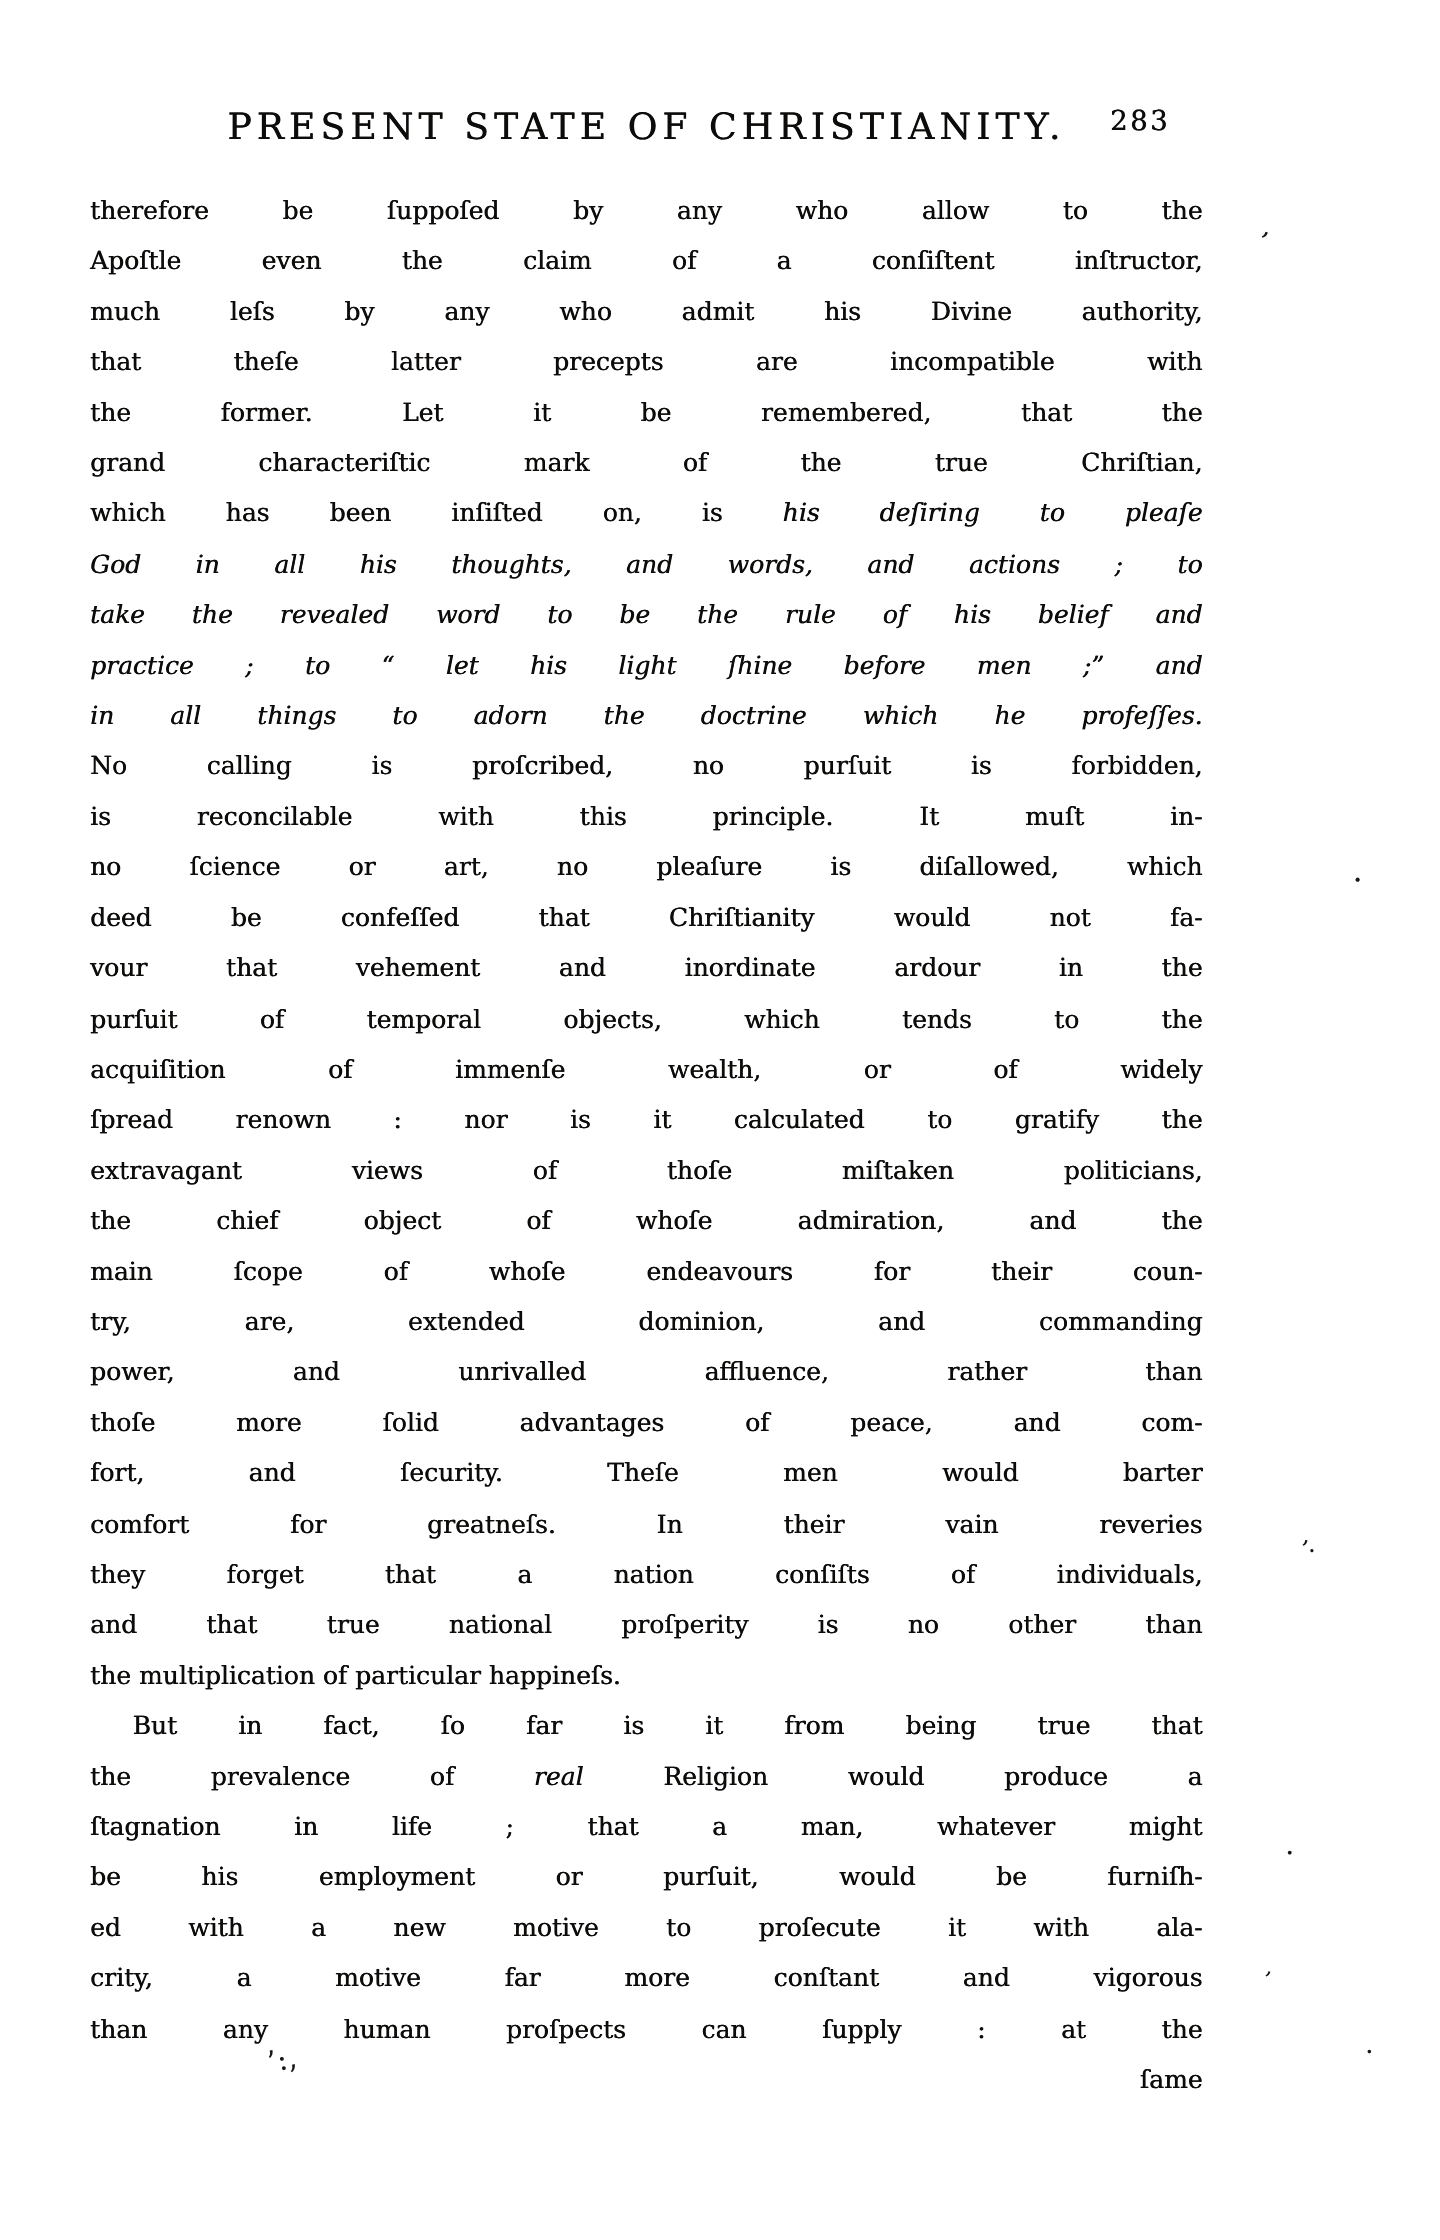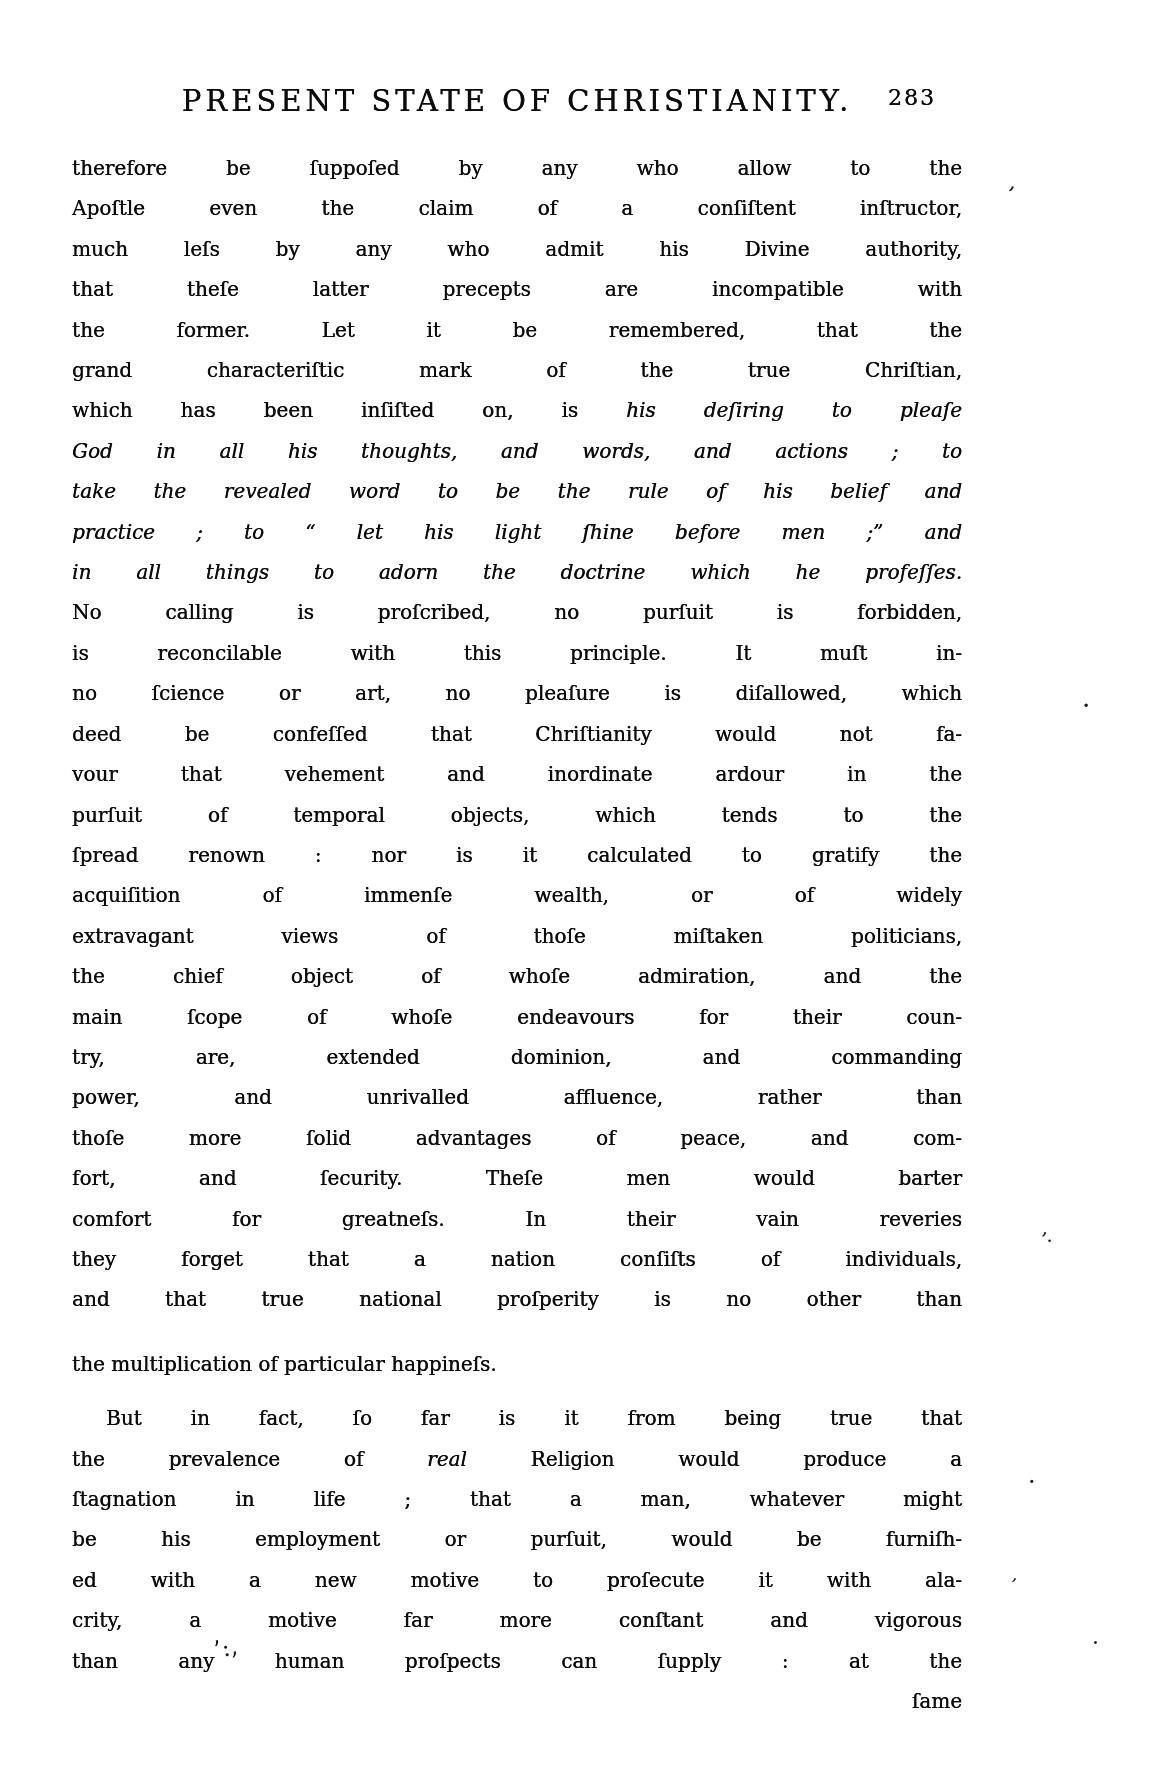--- a/index.html
+++ b/index.html
@@ -40,23 +40,23 @@
     left: 72px;
     width: 890px;
     font-size: 20px;
     line-height: 40.4px;
   }
   .line {
     text-align: justify;
     text-align-last: justify;
     white-space: normal;
   }
-  .line.align-left  { text-align-last: left; margin-top: 24px; }
+  .line.align-left  { text-align-last: left; }
   .line.align-right { text-align: left; text-align-last: right; }
-  .line.indent      { text-indent: 34px; margin-top: 14px; }
+  .line.indent      { text-indent: 34px; }
   .it { font-style: italic; }
   .speck {
     position: absolute;
     color: #171613;
     line-height: 1;
     text-shadow: none;
     user-select: none;
   }
 </style>
 </head>
@@ -80,22 +80,22 @@
       <div class="line"><span class="it">God in all his thoughts, and words, and actions ; to</span></div>
       <div class="line"><span class="it">take the revealed word to be the rule of his belief and</span></div>
       <div class="line"><span class="it">practice ; to “ let his light ſhine before men ;” and</span></div>
       <div class="line"><span class="it">in all things to adorn the doctrine which he profeſſes.</span></div>
       <div class="line"><span>No calling is proſcribed, no purſuit is forbidden,</span></div>
       <div class="line"><span>is reconcilable with this principle. It muſt in-</span></div>
       <div class="line"><span>no ſcience or art, no pleaſure is diſallowed, which</span></div>
       <div class="line"><span>deed be confeſſed that Chriſtianity would not fa-</span></div>
       <div class="line"><span>vour that vehement and inordinate ardour in the</span></div>
       <div class="line"><span>purſuit of temporal objects, which tends to the</span></div>
+      <div class="line"><span>acquiſition of immenſe wealth, or of widely</span></div>
       <div class="line"><span>ſpread renown : nor is it calculated to gratify the</span></div>
-      <div class="line"><span>acquiſition of immenſe wealth, or of widely</span></div>
       <div class="line"><span>extravagant views of thoſe miſtaken politicians,</span></div>
       <div class="line"><span>the chief object of whoſe admiration, and the</span></div>
       <div class="line"><span>main ſcope of whoſe endeavours for their coun-</span></div>
       <div class="line"><span>try, are, extended dominion, and commanding</span></div>
       <div class="line"><span>power, and unrivalled affluence, rather than</span></div>
       <div class="line"><span>thoſe more ſolid advantages of peace, and com-</span></div>
       <div class="line"><span>fort, and ſecurity. Theſe men would barter</span></div>
       <div class="line"><span>comfort for greatneſs. In their vain reveries</span></div>
       <div class="line"><span>they forget that a nation conſiſts of individuals,</span></div>
       <div class="line"><span>and that true national proſperity is no other than</span></div>

